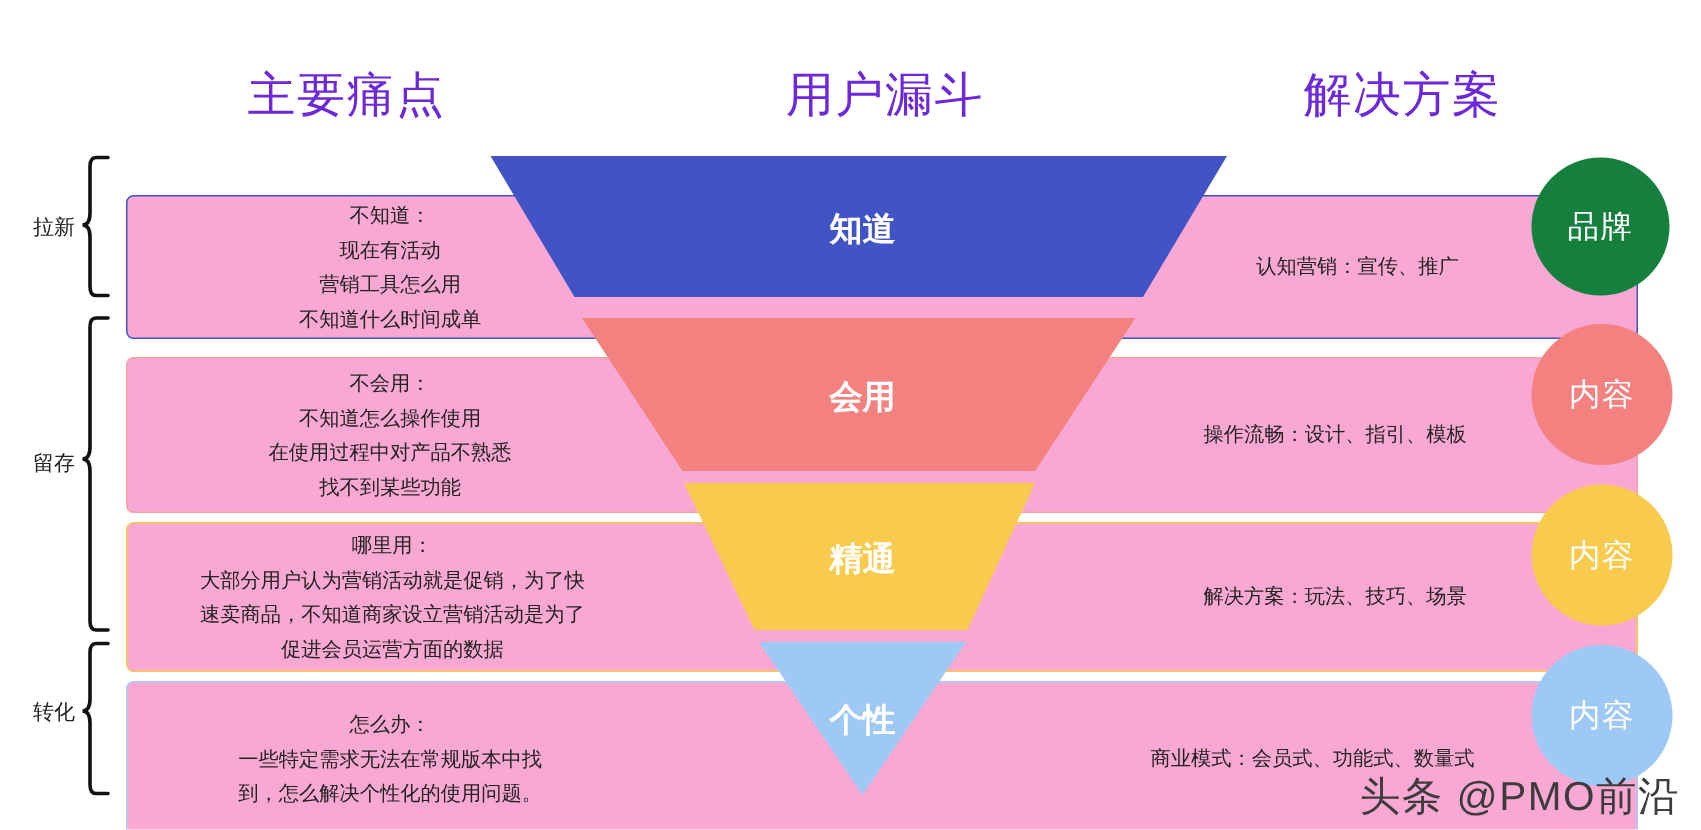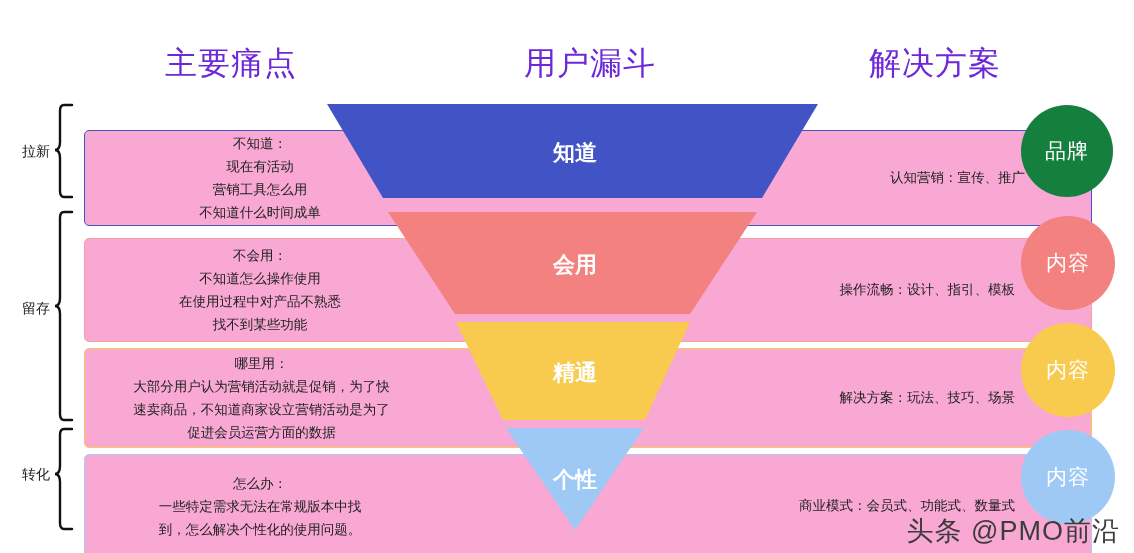--- a/index.html
+++ b/index.html
@@ -71,21 +71,21 @@
   .row.r1 .pain { top: 50%; transform: translateY(-50%); left: 10px; width: 330px; }
   .row.r2 .pain { top: 50%; transform: translateY(-50%); left: 10px; width: 330px; }
   .row.r3 .pain { top: 50%; transform: translateY(-50%); left: 4px; width: 345px; }
   .row.r4 .pain { top: 50%; transform: translateY(-50%); left: 10px; width: 330px; }
 
   
   .ops {
     position: absolute;
     top: 50%;
     transform: translateY(-50%);
-    text-align: right;
+    text-align: center;
     font-size: 13.5px;
     line-height: 22px;
     color: #222;
     white-space: nowrap;
   }
   .row.r1 .ops { left: 700px; width: 240px; }
   .row.r2 .ops { left: 680px; width: 250px; }
   .row.r3 .ops { left: 680px; width: 250px; }
   .row.r4 .ops { left: 650px; width: 280px; }
 

